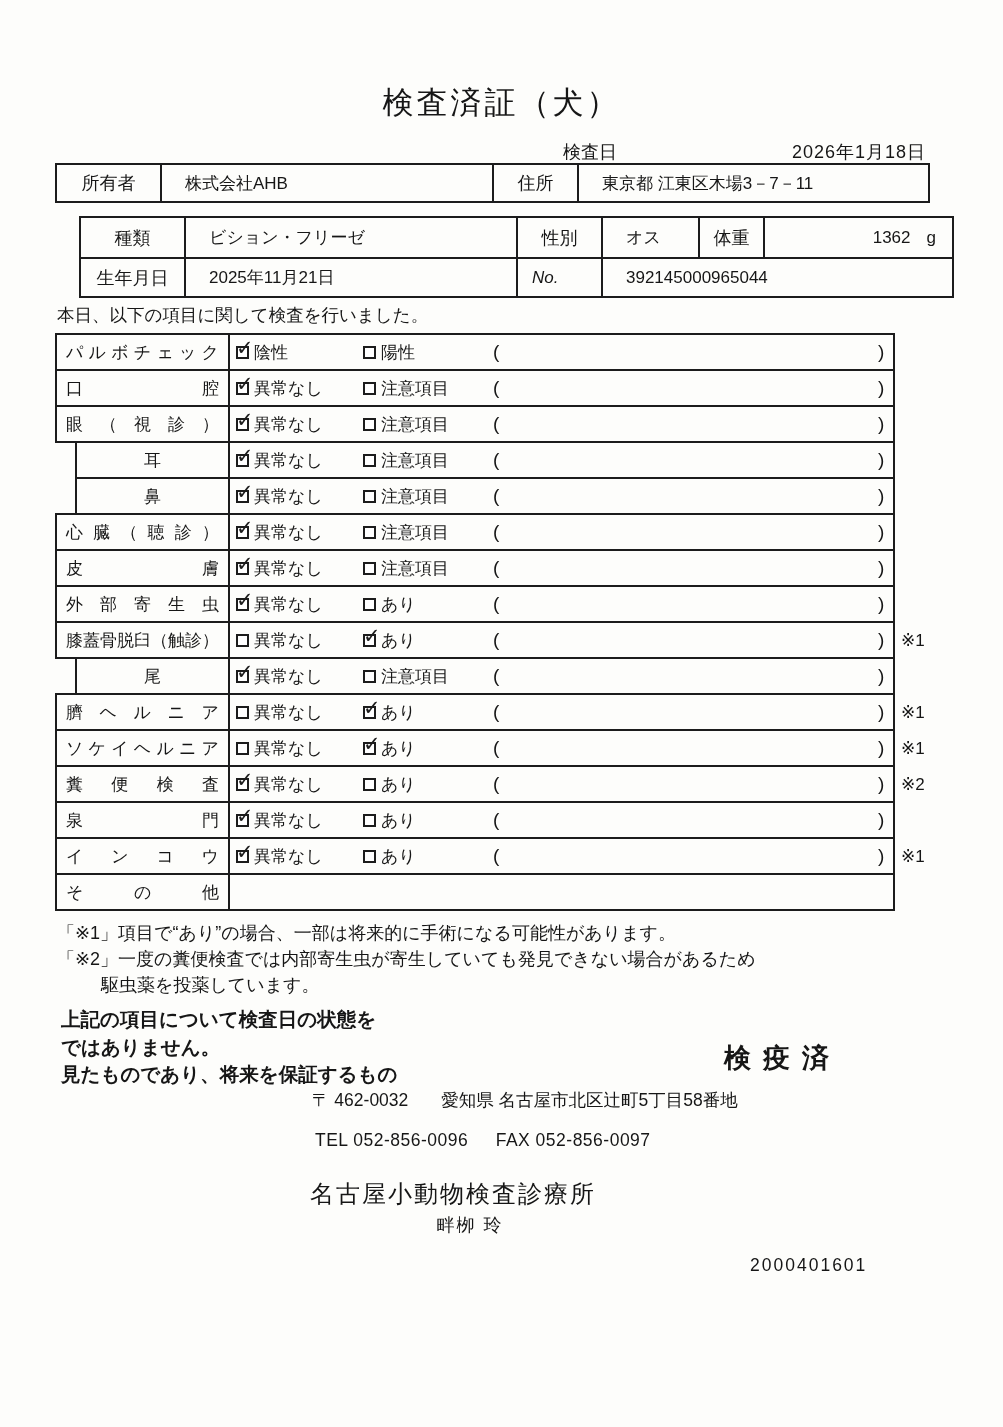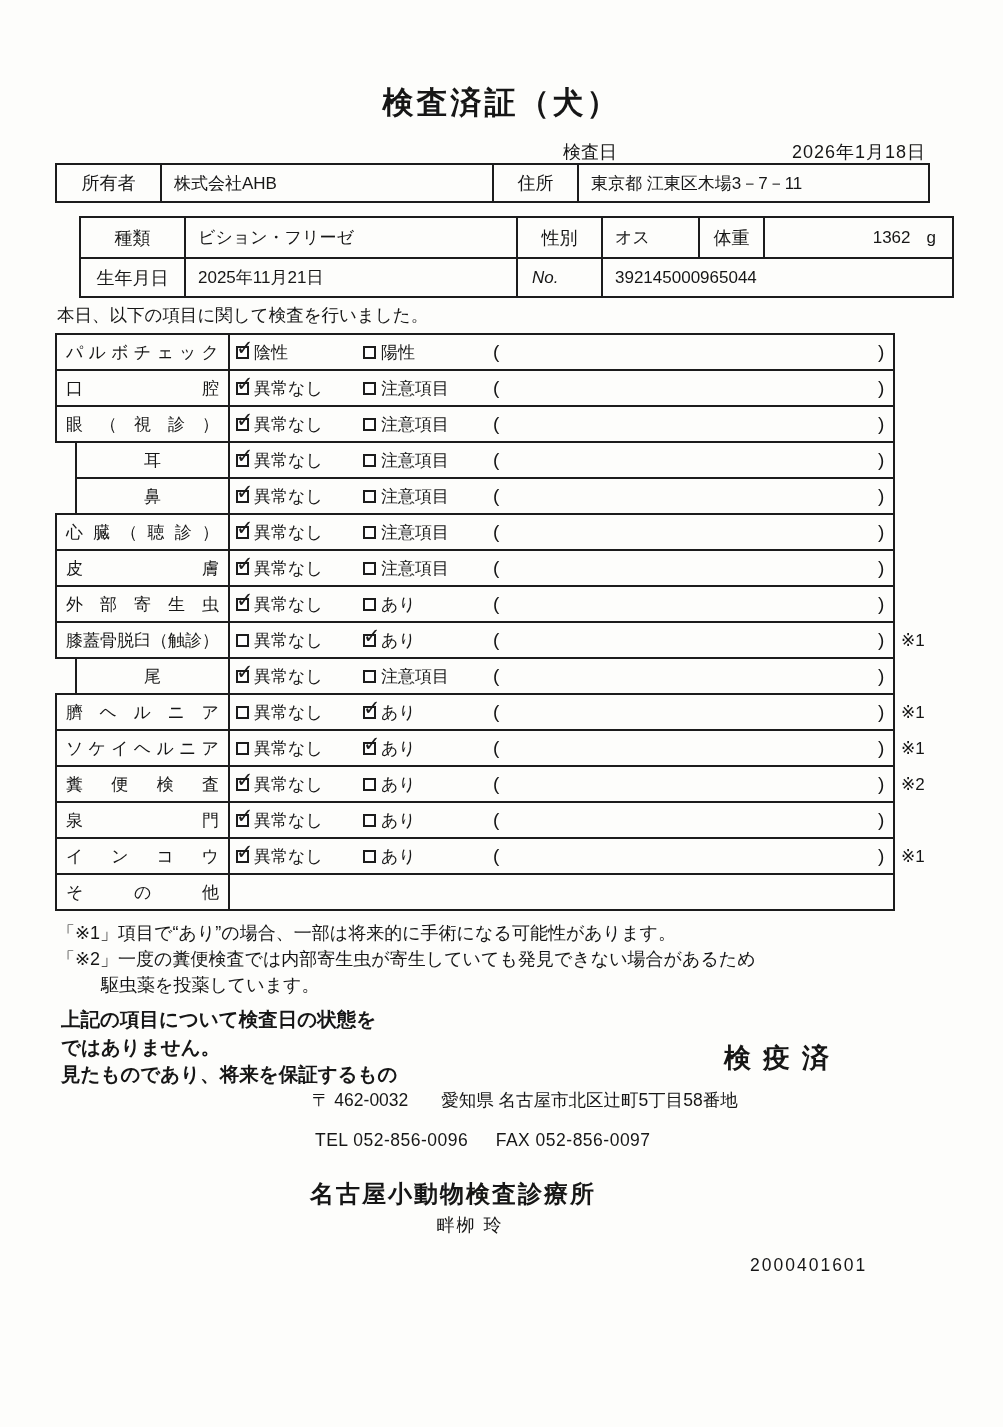--- a/index.html
+++ b/index.html
@@ -1,32 +1,32 @@
 <!DOCTYPE html>
 <html><head>
 <meta charset="utf-8">
 <style>
   * { margin:0; padding:0; box-sizing:border-box; }
   html,body { background:#ffffff; }
   body { font-family:"Liberation Sans","DejaVu Sans",sans-serif; color:#161616; }
   .sheet { position:relative; width:1003px; height:1427px; background:#fdfdfb; overflow:hidden; }
 
   .title { position:absolute; top:82px; left:0; width:100%; text-align:center;
-           font-size:31px; font-weight:bold; letter-spacing:3px; }
+           font-size:31px; font-weight:normal; letter-spacing:3px; }
 
   .date-row { position:absolute; top:140px; left:55px; width:875px; height:24px; font-size:18px; }
   .date-label { position:absolute; left:508px; }
   .date-value { position:absolute; right:4px; letter-spacing:1px; }
 
   .tbl { position:absolute; left:55px; width:875px; border:2px solid #1c1c1c; font-size:17px; }
   .owner-tbl { top:163px; height:40px; display:flex; }
   .animal-tbl { top:216px; height:82px; display:flex; flex-direction:column;margin-left:24px; }
   .trow { display:flex; height:39px; }
   .trow + .trow { border-top:2px solid #1c1c1c; }
-  .cell { display:flex; align-items:center; padding:0 12px; overflow:hidden; white-space:nowrap; }
+  .cell { display:flex; align-items:center; padding:0 23px; overflow:hidden; white-space:nowrap; }
   .cell + .cell { border-left:2px solid #1c1c1c; }
   .lbl { justify-content:center; padding:16px; font-size:18px; }
   .w-lbl1 { width:103px; flex:none; }
   .w-own  { width:332px; flex:none; }
   .w-lbl2 { width:85px;  flex:none; }
   .w-sex  { width:97px;  flex:none; }
   .w-wt   { width:65px;  flex:none; }
   .flex1  { flex:1; }
   .weight { justify-content:flex-end; padding-right:16px; }
   .weight .unit { margin-left:16px; }
@@ -61,21 +61,21 @@
 
   .stamp { position:absolute; top:1040px; left:724px; font-size:27px;
            font-weight:bold; letter-spacing:12px; }
 
   .addr-row { position:absolute; top:1088px; left:312px; font-size:17.5px; }
   .addr-row .addr { margin-left:28px; }
   .tel-row { position:absolute; top:1130px; left:315px; font-size:17.5px; letter-spacing:0.5px; }
   .tel-row .fax { margin-left:22px; }
 
   .clinic-name { position:absolute; top:1178px; left:310px; font-size:24px;
-                 font-weight:bold; letter-spacing:2px; }
+                 font-weight:normal; letter-spacing:2px; }
   .signer { position:absolute; top:1213px; left:310px; width:320px;
             text-align:center; font-size:18px; letter-spacing:2px; }
   .doc-number { position:absolute; top:1255px; left:750px; font-size:17.5px; letter-spacing:2px; }
 </style>
 </head>
 <body>
 
 <div class="sheet">
 
   <h1 class="title">検査済証（犬）</h1>

